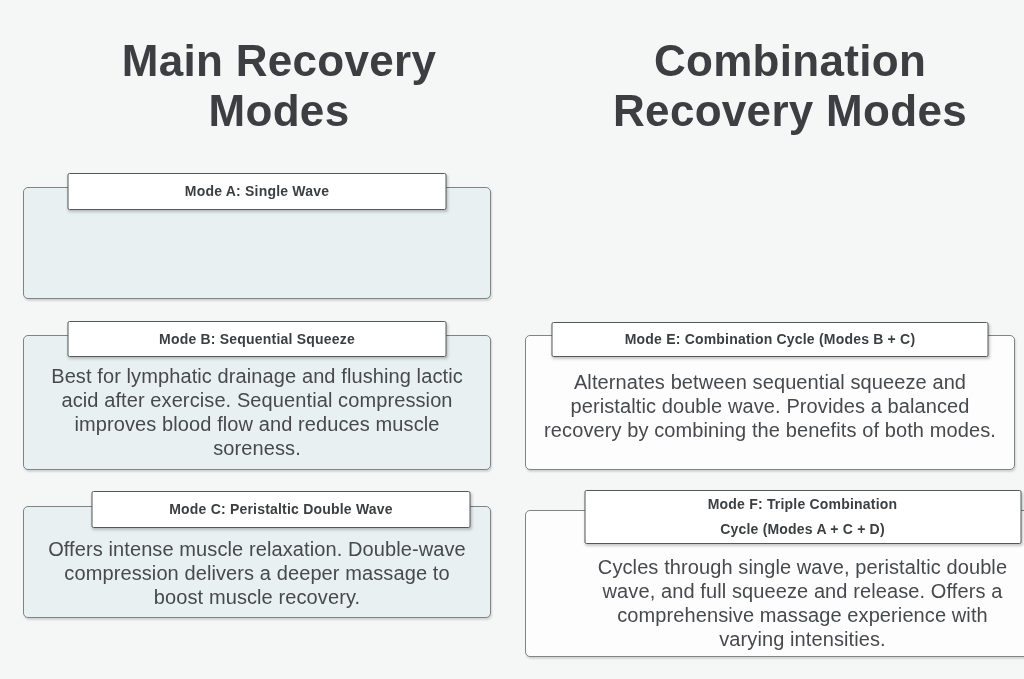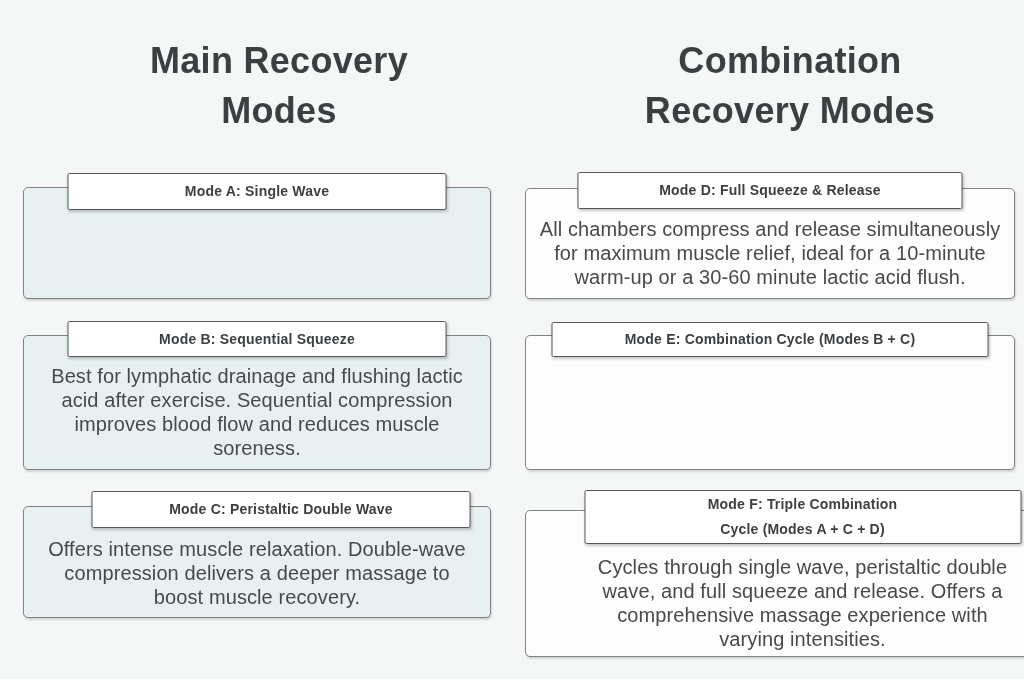--- a/index.html
+++ b/index.html
@@ -15,21 +15,21 @@
   html,body{width:1024px;height:679px;}
   body{
     font-family:"Liberation Sans", sans-serif;
     background:var(--page-bg);
     position:relative;
     overflow:hidden;
   }
   .page{position:absolute;inset:0;width:1024px;height:679px;background:var(--page-bg);}
   .col-heading{
     position:absolute;
-    font-size:36px;
+    font-size:44px;
     font-weight:bold;
     line-height:50px;
     color:var(--heading-text);
     text-align:center;
     white-space:pre-line;
     letter-spacing:0.3px;
     padding-left:44px;
   }
   .col-heading.left{left:0;top:36px;width:514px;}
   .col-heading.right{left:512px;top:36px;width:512px;}
@@ -113,29 +113,26 @@
 soreness.</p>
   </section>
 
   <section class="card tint c-c">
     <div class="card-title">Mode C: Peristaltic Double Wave</div>
     <p class="card-body">Offers intense muscle relaxation. Double-wave
 compression delivers a deeper massage to
 boost muscle recovery.</p>
   </section>
 
-  <section class="card c-d">
-    <div class="card-title">Mode D: Full Squeeze &amp; Release</div>
-    <p class="card-body">All chambers compress and release simultaneously
-for maximum muscle relief, ideal for a 10-minute
-warm-up or a 30-60 minute lactic acid flush.</p>
-  </section>
 
   <section class="card c-e">
     <div class="card-title">Mode E: Combination Cycle (Modes B + C)</div>
+    <p class="card-body">Alternates between sequential squeeze and
+peristaltic double wave. Provides a balanced
+recovery by combining the benefits of both modes.</p>
   </section>
 
   <section class="card c-f">
     <div class="card-title">Mode F: Triple Combination
 Cycle (Modes A + C + D)</div>
     <p class="card-body">Cycles through single wave, peristaltic double
 wave, and full squeeze and release. Offers a
 comprehensive massage experience with
 varying intensities.</p>
   </section>

